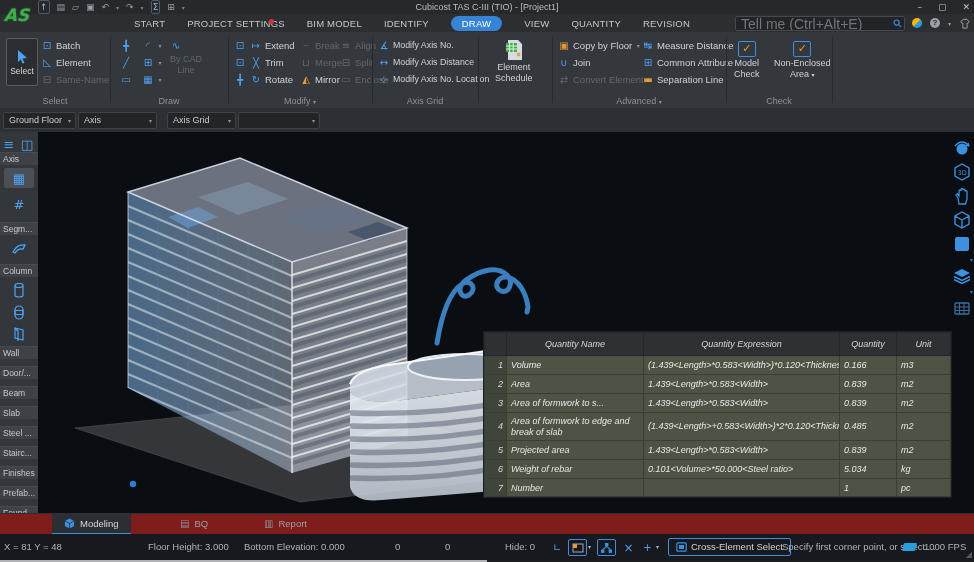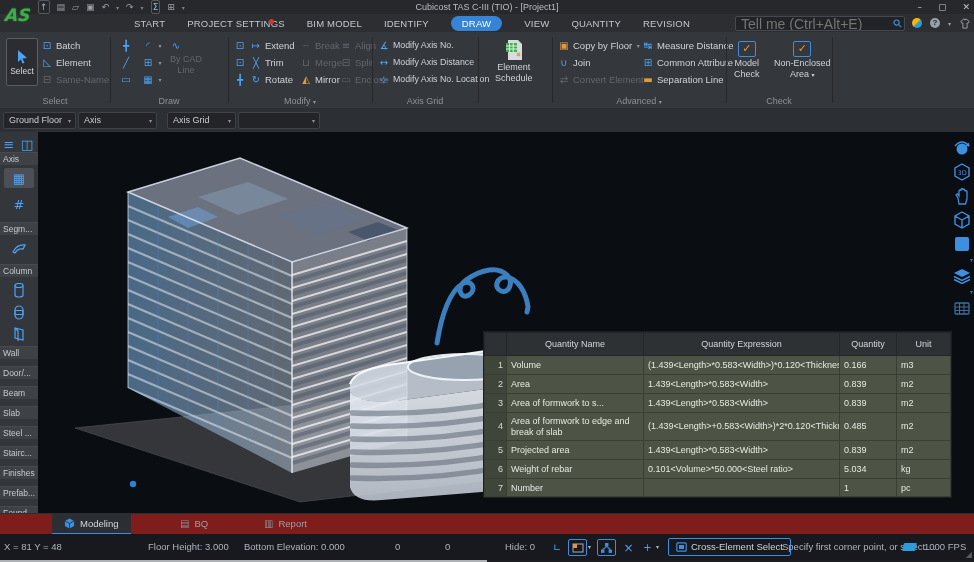--- a/index.html
+++ b/index.html
@@ -66,21 +66,21 @@
   .sb-icon{position:absolute;left:4px;width:30px;height:20px;display:flex;align-items:center;justify-content:center;
     color:#4da3f5;font-size:13px;font-family:"DejaVu Sans",sans-serif;}
   .sb-icon.sel{background:#4b5057;border-radius:2px;}
   #canvas{position:absolute;left:38px;top:0;width:936px;height:381px;background:#0a0d12;overflow:hidden;}
   
   #righttools{position:absolute;right:1px;top:6px;width:26px;display:flex;flex-direction:column;align-items:flex-end;gap:4px;}
   #righttools .rt{width:22px;height:20px;display:flex;align-items:center;justify-content:center;}
   #righttools .rtcaret{font-size:6px;color:#3d72a8;line-height:4px;}
   
   #qtable{position:absolute;left:446px;top:200px;width:466px;border-collapse:collapse;table-layout:fixed;
-    font-size:9px;color:#e6e9e3;box-shadow:0 0 0 1px #1c1f22;}
+    font-size:9px;color:#e6e9e3;box-shadow:0 0 0 1px #1c1f22;font-style:italic;}
   #qtable th{background:#2e3134;color:#d2d6db;font-weight:normal;height:20px;border:1px solid #24272a;
     font-size:9px;}
   #qtable td{background:#4d5446;border:1px solid #3a3f35;padding:1px 4px;overflow:hidden;white-space:nowrap;}
   #qtable td.no{background:#3f4539;text-align:right;padding-right:3px;color:#d8dbd4;}
   #qtable tr.tall td{white-space:normal;line-height:11px;}
   
   #tabbar{position:absolute;left:0;top:513px;width:974px;height:21px;background:#7f1d1d;border-top:1px solid #2c2f33;}
   .btab{position:absolute;top:0;height:19px;display:flex;align-items:center;gap:5px;font-size:9.5px;color:#9aa0a7;
     padding:0 12px;}
   .btab.active{background:#2b2e33;color:#d5d9de;border-bottom:2px solid #3d8de0;}

